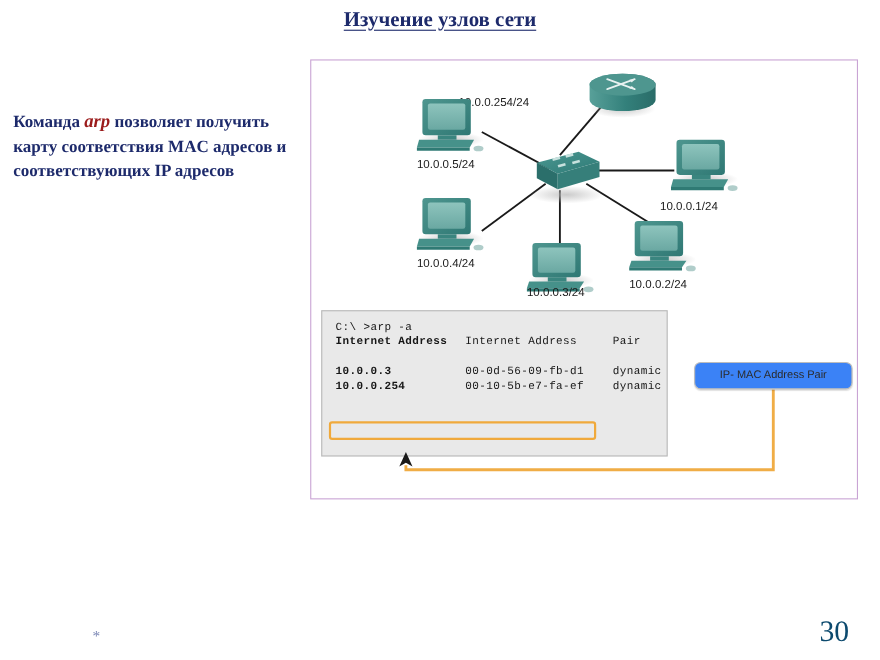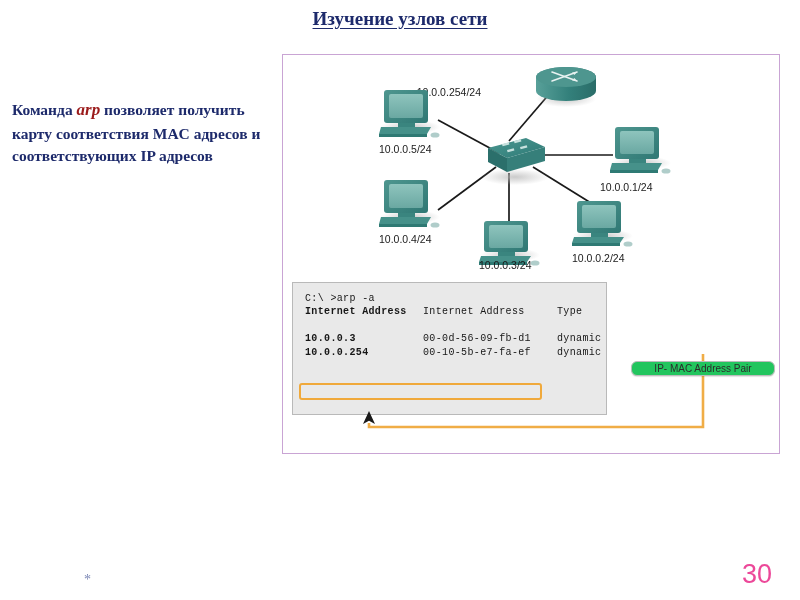--- a/index.html
+++ b/index.html
@@ -108,51 +108,50 @@
     box-sizing: border-box;
     pointer-events: none;
   }
 
   
   #callout-box {
     position: absolute;
     left: 348px;
     top: 274px;
     width: 144px;
-    height: 15px;
+    height: 25px;
     border: 1.6px solid #bcbcbc;
     border-radius: 6px;
-    background: #22c55e;
+    background: #3b82f6;
     box-sizing: border-box;
     display: flex;
     align-items: center;
     justify-content: center;
     font-family: "Liberation Sans", sans-serif;
     font-size: 10px;
     color: #2b2b2b;
     box-shadow: 0 1px 1px rgba(0,0,0,0.12);
-    margin-top: 32px;
   }
 
   
   #connector-overlay {
     position: absolute;
     left: 0; top: 0;
     width: 498px; height: 400px;
     pointer-events: none;
   }
 
   
   #page-number {
     position: absolute;
     right: 28px;
     bottom: 10px;
-    font-family: Liberation Sans, sans-serif;
+    font-family: Liberation Serif, serif;
     font-size: 27px;
-    color: #ec4899;
+    color: #0c4a6e;
   }
   #footer-marker {
     position: absolute;
     left: 84px;
     bottom: 12px;
     font-family: "Liberation Serif", serif;
     font-size: 14px;
     color: #7b87b5;
   }
 
@@ -293,21 +292,21 @@
         <ellipse cx="345" cy="189" rx="4.5" ry="2.6" fill="#8fb8b4" opacity="0.7"></ellipse>
       </g>
       <text class="diag-label" x="289" y="207">10.0.0.2/24</text>
 
       <text class="diag-label" x="196" y="214">10.0.0.3/24</text>
     </svg>
   </div>
 
   <div id="arp-terminal">
     <div class="term-line">C:\ &gt;arp -a</div>
-    <div class="term-line"><span class="col-ip">Internet Address</span><span class="col-mac">Internet Address</span><span class="col-type">Type</span></div>
+    <div class="term-line"><span class="col-ip">Internet Address</span><span class="col-mac">Internet Address</span><span class="col-type">Pair</span></div>
     <div class="term-blank"></div>
 
 
     <div class="term-line"><span class="col-ip">10.0.0.3</span><span class="col-mac">00-0d-56-09-fb-d1</span><span class="col-type">dynamic</span></div>
 
 
     <div class="term-line"><span class="col-ip">10.0.0.254</span><span class="col-mac">00-10-5b-e7-fa-ef</span><span class="col-type">dynamic</span></div>
 
     <div id="arp-row-highlight"></div>
   </div>

